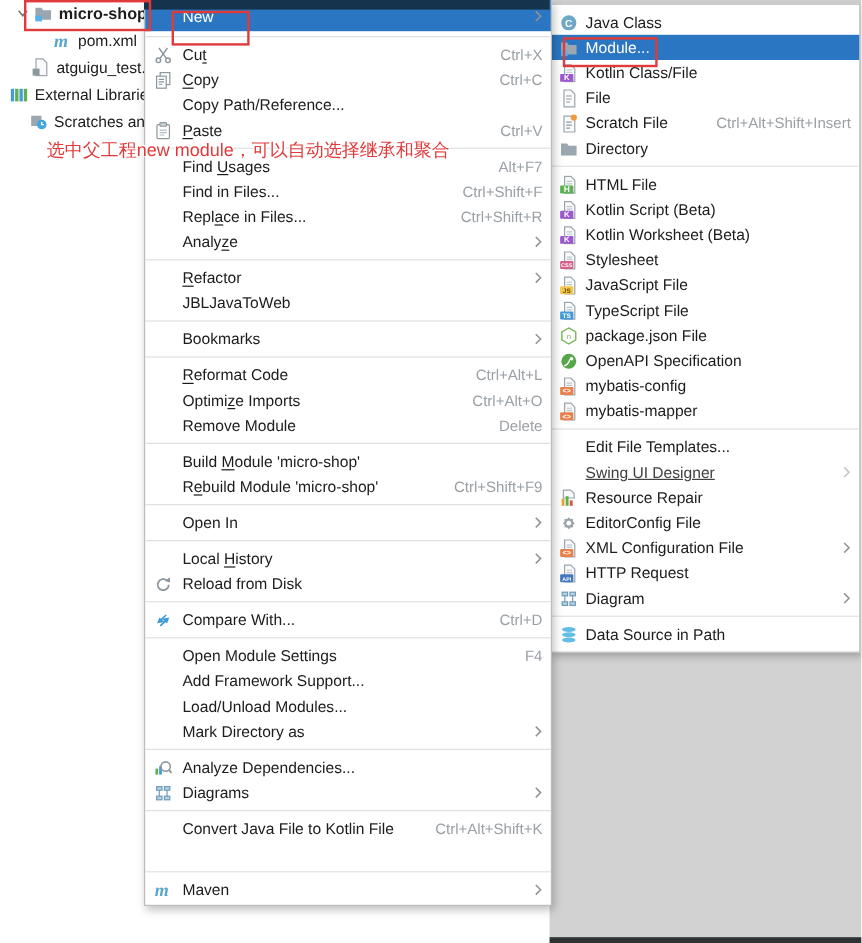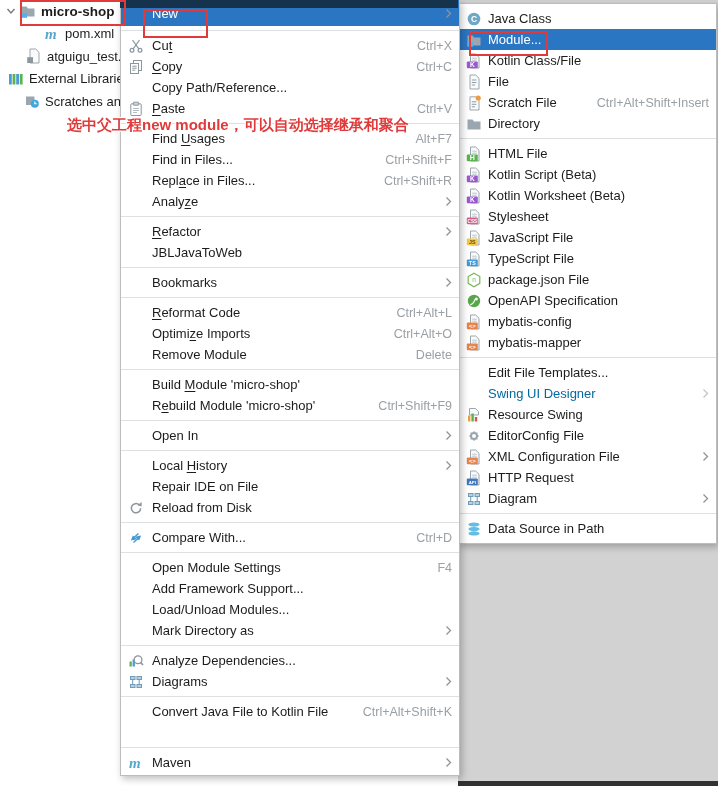--- a/index.html
+++ b/index.html
@@ -27,43 +27,43 @@
 
   .mi{height:21px;display:flex;align-items:center;padding:0 7px;white-space:nowrap;cursor:default;}
   .mi.big{height:26px;}
   .mi .ic{width:16px;height:16px;flex:0 0 16px;margin-right:8px;display:flex;align-items:center;justify-content:center;}
   .submenu .mi .ic{margin-right:6px;}
   .mi .lb{font-size:13px;}
   .mi .rt{margin-left:auto;display:flex;align-items:center;gap:7px;padding-left:18px;}
   .sc{color:#9aa0a5;font-size:12.5px;}
   .ar{display:flex;color:#8f9398;}
   .mi.selected{background:var(--sel,#2b76c2);color:#fff;}
-  .mi.disabled .lb{color:#0369a1;}
+  .mi.disabled .lb{color:#404040;text-decoration:underline;}
   .mi.disabled .ar{color:#c4c4c4;}
   .sep{border-top:1px solid #dfe0e1;margin:4px 0;}
   u{text-decoration:underline;text-underline-offset:2px;}
 
   
   .anno-text{position:absolute;left:39px;top:116px;z-index:60;white-space:nowrap;
-             font-size:15px;font-weight:bold;color:var(--anno,#e03a3a);
-             text-shadow:1px 1px 0 #fff,-1px -1px 0 #fff,1px -1px 0 #fff,-1px 1px 0 #fff;margin-left:28px;}
+             font-size:15px;font-weight:normal;color:var(--anno,#e03a3a);
+             text-shadow:1px 1px 0 #fff,-1px -1px 0 #fff,1px -1px 0 #fff,-1px 1px 0 #fff;}
   .anno-box{position:absolute;border:2px solid var(--anno,#e03a3a);z-index:70;pointer-events:none;}
   .box-micro{left:20px;top:0px;width:102px;height:22px;}
   .box-new{left:143px;top:9px;width:61px;height:25px;}
   .box-module{left:469px;top:31px;width:75px;height:21px;}
 </style>
 </head>
 <body>
 
 <div class="screen" style="--sel: #2b76c2; --anno: #e03a3a; --dark: #16334e; --editor: #d2d2d2;">
   <div class="editor-bg"></div>
   <div class="dark-strip-bottom"></div>
 
   <div class="tree" id="tree">
-      <div class="tree-row bold" style="padding-left: 4px;">
+      <div class="tree-row bold" style="padding-left: 12px;">
         <span class="chev">
           <svg width="14" height="14" viewBox="0 0 14 14">
             <polyline points="3.5,5 7,9 10.5,5" fill="none" stroke="#7b7b7b" stroke-width="1.4"></polyline>
           </svg>
         </span>
         <span class="tic">
           <svg width="16" height="16" viewBox="0 0 16 16">
             <path d="M1.5 3.5h5l1.5 2h6.5v8H1.5z" fill="#9aa7b0"></path>
             <rect x="1.5" y="10" width="5.5" height="4.8" fill="#59b0e8"></rect>
           </svg>
@@ -313,21 +313,21 @@
       </div>
       <div class="mi">
         <span class="ic">
           <svg width="16" height="16" viewBox="0 0 16 16">
             <path d="M3.5 1.5h6l3 3V8h-9z" fill="#fafafa" stroke="#9aa5ad"></path>
             <rect x="2" y="8.5" width="2.4" height="6" fill="#e8a33d"></rect>
             <rect x="5.4" y="6.5" width="2.4" height="8" fill="#5cb151"></rect>
             <rect x="8.8" y="10" width="2.4" height="4.5" fill="#d4554a"></rect>
           </svg>
         </span>
-        <span class="lb">Resource Swing</span>
+        <span class="lb">Resource Repair</span>
         <span class="rt"></span>
       </div>
       <div class="mi">
         <span class="ic">
           <svg width="16" height="16" viewBox="0 0 16 16">
             <g fill="#9aa5ad">
               <rect x="4.5" y="4.5" width="7" height="7"></rect>
               <rect x="4.5" y="4.5" width="7" height="7" transform="rotate(45 8 8)"></rect>
             </g>
             <circle cx="8" cy="8" r="2" fill="#fff"></circle>
@@ -578,25 +578,20 @@
         <span class="lb">Local <u>H</u>istory</span>
         <span class="rt">
           <span class="ar">
             <svg width="7" height="11" viewBox="0 0 7 11">
               <polyline points="1.5,1.5 5.5,5.5 1.5,9.5" fill="none" stroke="currentColor" stroke-width="1.3"></polyline>
             </svg>
           </span>
         </span>
       </div>
       <div class="mi">
-        <span class="ic"></span>
-        <span class="lb">Repair IDE on File</span>
-        <span class="rt"></span>
-      </div>
-      <div class="mi">
         <span class="ic">
           <svg width="16" height="16" viewBox="0 0 16 16">
             <path d="M12.6 8.2a4.6 4.6 0 1 1-1.4-3.3" fill="none" stroke="#8b969d" stroke-width="1.5"></path>
             <polygon points="13.6,2 13.6,6.4 9.4,5.2" fill="#8b969d"></polygon>
           </svg>
         </span>
         <span class="lb">Reload from Disk</span>
         <span class="rt"></span>
       </div>
       <div class="sep"></div>

